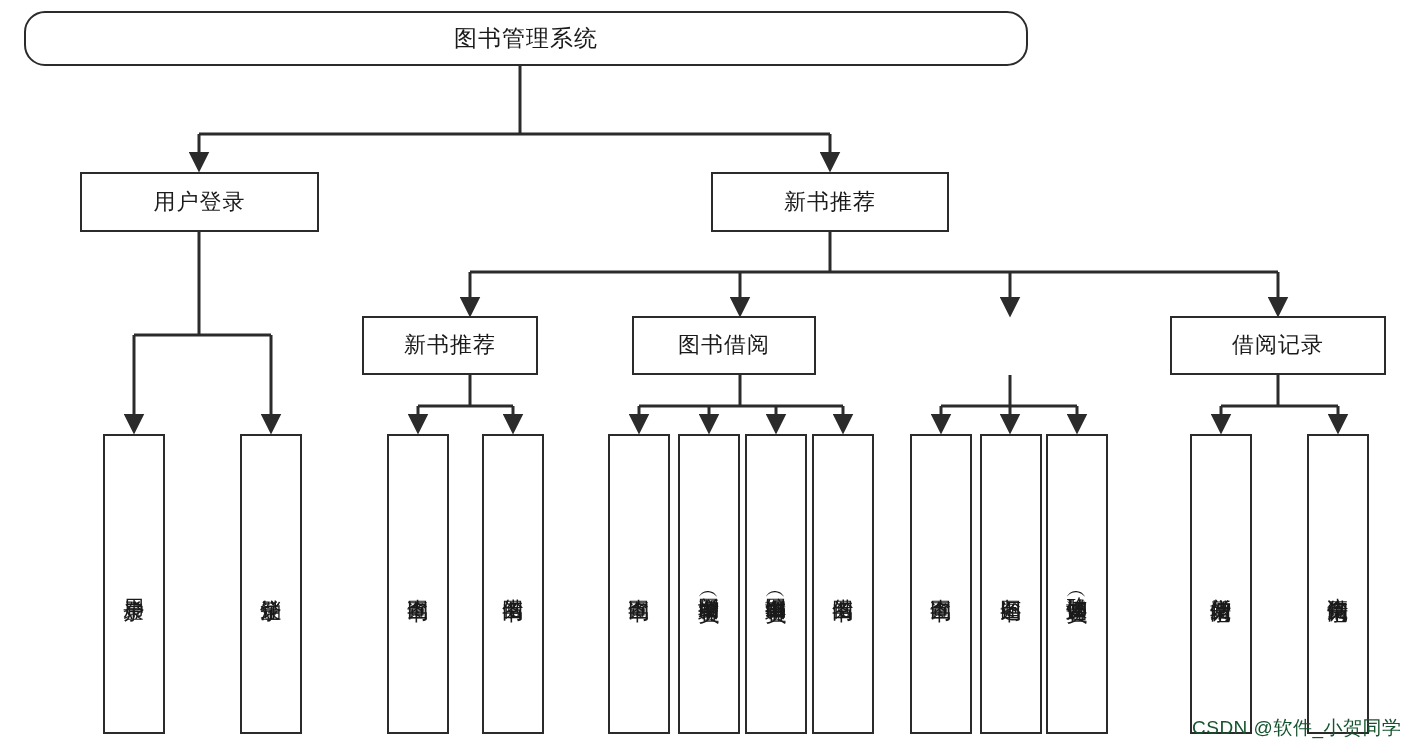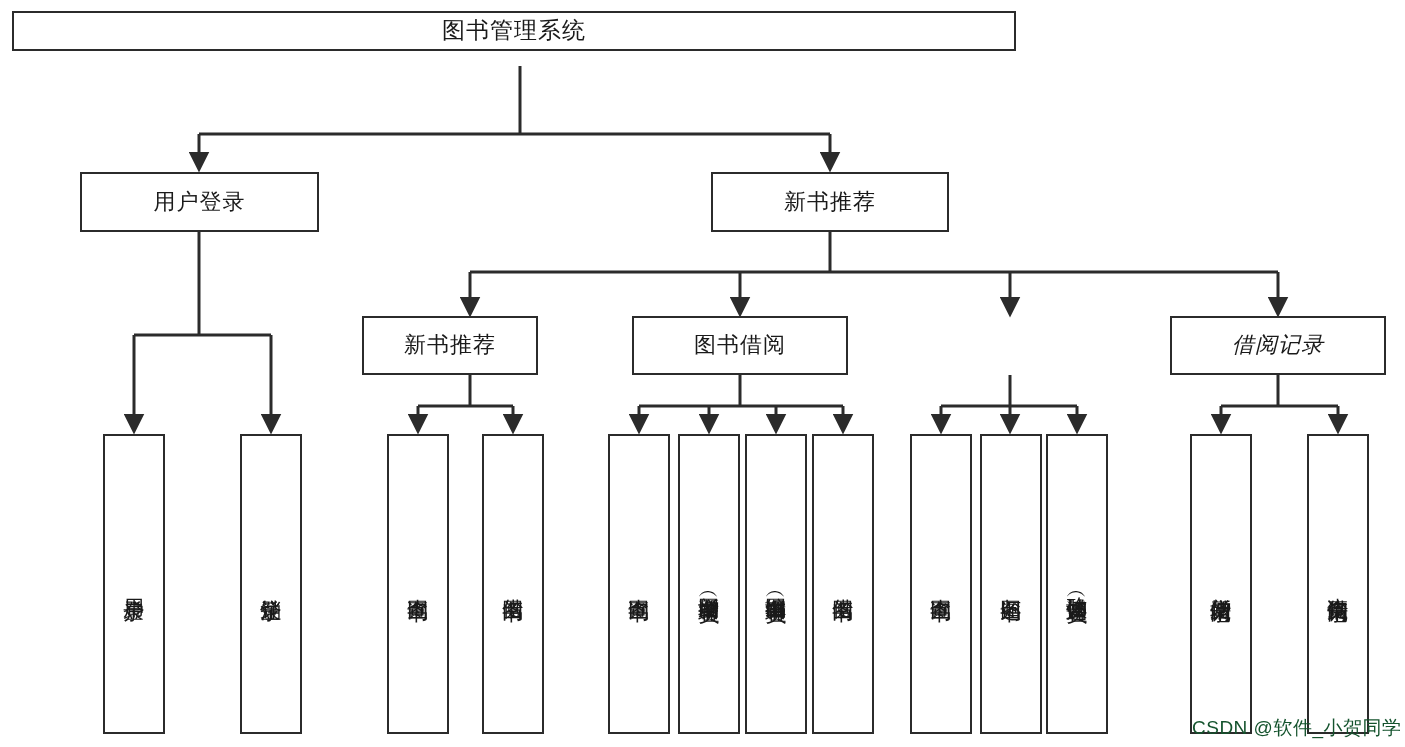--- a/index.html
+++ b/index.html
@@ -112,38 +112,38 @@
       <path d="M 1010 406 L 1010 424" marker-end="url(#arrow)"></path>
       <path d="M 1077 406 L 1077 424" marker-end="url(#arrow)"></path>
 
       <path d="M 1278 375 L 1278 406"></path>
       <path d="M 1221 406 L 1338 406"></path>
       <path d="M 1221 406 L 1221 424" marker-end="url(#arrow)"></path>
       <path d="M 1338 406 L 1338 424" marker-end="url(#arrow)"></path>
     </g>
   </svg>
 
-  <div class="node h root" style="left:12px; top:11px; width:1004px; height:40px;">
+  <div class="node h root" style="left:24px; top:11px; width:1004px; height:55px;border-radius:21px;">
     <span>图书管理系统</span>
   </div>
 
   <div class="node h" style="left:80px; top:172px; width:239px; height:60px;">
     <span>用户登录</span>
   </div>
   <div class="node h" style="left:711px; top:172px; width:238px; height:60px;">
     <span>新书推荐</span>
   </div>
 
   <div class="node h" style="left:362px; top:316px; width:176px; height:59px;">
     <span>新书推荐</span>
   </div>
-  <div class="node h" style="left:632px; top:316px; width:216px; height:59px;">
+  <div class="node h" style="left:632px; top:316px; width:184px; height:59px;">
     <span>图书借阅</span>
   </div>
-  <div class="node h" style="left:1170px; top:316px; width:216px; height:59px;font-style:italic;">
+  <div class="node h" style="left:1170px; top:316px; width:216px; height:59px;">
     <span>借阅记录</span>
   </div>
 
   <div class="node v" style="left:103px; top:434px; width:62px; height:300px;">
     <span class="vtext">用户登录</span>
   </div>
   <div class="node v" style="left:240px; top:434px; width:62px; height:300px;">
     <span class="vtext">注销登录</span>
   </div>
 

